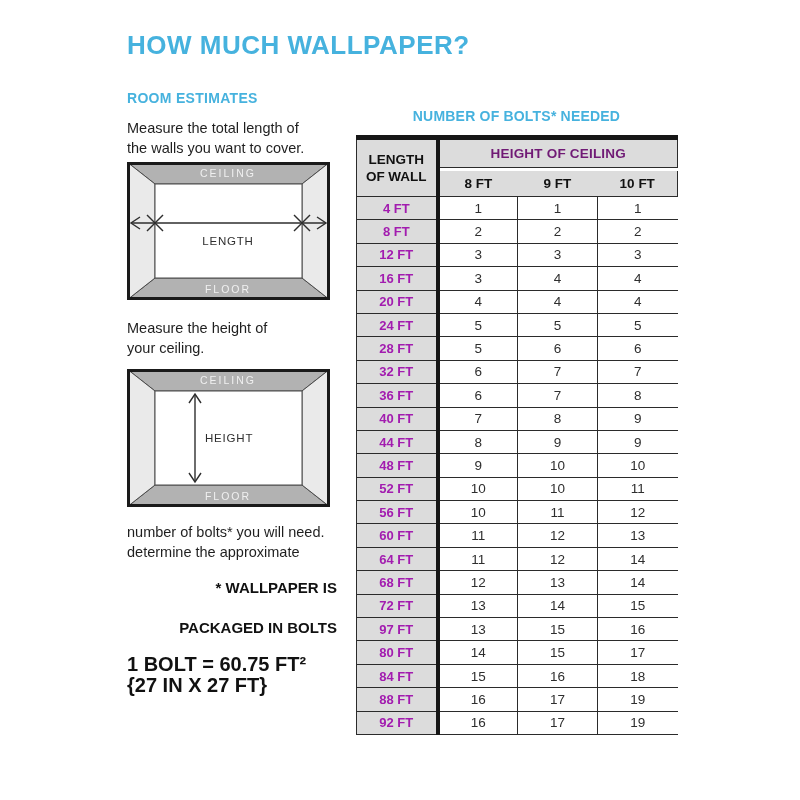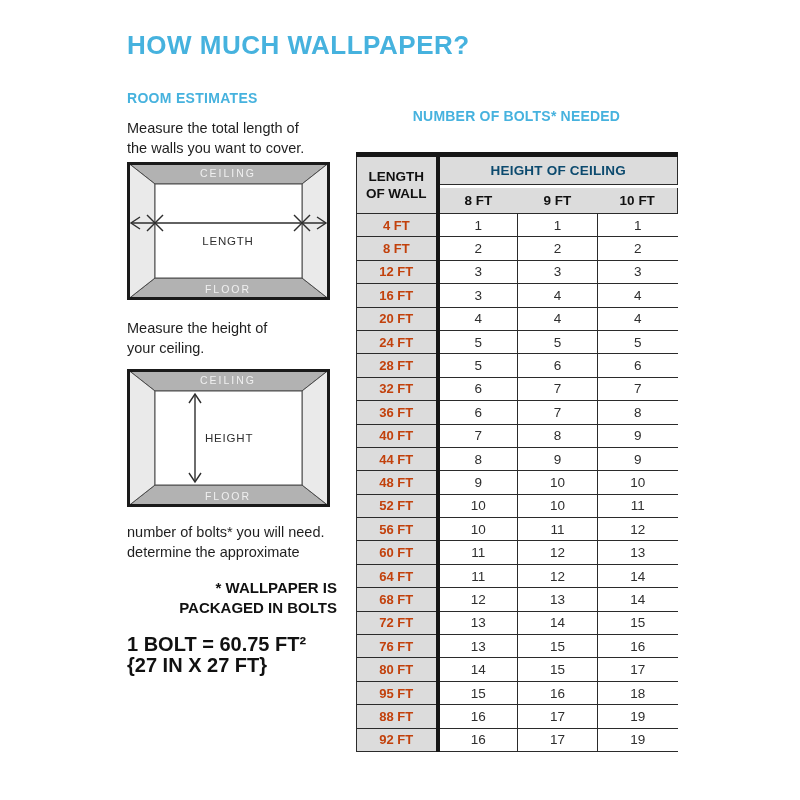--- a/index.html
+++ b/index.html
@@ -17,44 +17,44 @@
   .page-title{position:absolute;left:127px;top:30px;font-size:26px;font-weight:bold;
     letter-spacing:.5px;color:var(--accent);}
 
   
   .left-col{position:absolute;left:127px;top:90px;width:210px;}
   .section-heading{font-size:14px;font-weight:bold;letter-spacing:.3px;color:var(--accent);
     margin-bottom:13px;}
   .step{font-size:14.5px;line-height:19.5px;color:#1f1f1f;margin-bottom:4px;}
   .diagram{display:block;margin-bottom:16px;}
   .footnote{font-size:15px;font-weight:bold;line-height:20px;color:#111;margin-bottom:16px;text-align:right;}
-  .footnote .indent{padding-left:12px;}
+  .footnote .indent{padding-left:12px;margin-top:20px;}
   .bolt-spec{font-size:20px;font-weight:bold;line-height:21px;color:#111;}
 
   
   .right-col{position:absolute;left:356px;top:108px;width:321px;}
   .table-heading{font-size:14px;font-weight:bold;letter-spacing:.2px;color:var(--accent);
-    text-align:center;margin-bottom:28px;}
+    text-align:center;margin-bottom:11px;}
   table{border-collapse:collapse;table-layout:fixed;width:321px;border-top:5px solid var(--thick);}
   col.c-len{width:81px;}
   col.c-d{width:80px;}
   th,td{padding:0;text-align:center;vertical-align:middle;}
   .len-hdr{background:var(--tbl-gray);border-left:1px solid var(--line);
     border-right:4px solid var(--thick);border-bottom:1px solid var(--line);
     font-size:13.5px;font-weight:bold;color:#111;line-height:17px;}
   .grp-hdr{background:var(--tbl-gray);border-bottom:1px solid var(--line);
     border-right:1px solid var(--line);height:30px;font-size:13.5px;font-weight:bold;
-    letter-spacing:.2px;color:#0c4a6e;}
+    letter-spacing:.2px;color:#701a75;}
   .gap-row td{height:3px;background:#fff;border:none;}
   .col-hdr{background:var(--tbl-gray);border-bottom:1px solid var(--line);height:26px;
     font-size:13.5px;font-weight:bold;color:#111;}
   .col-hdr.last{border-right:1px solid var(--line);}
   tbody th.len{background:var(--tbl-gray);border-left:1px solid var(--line);
     border-right:4px solid var(--thick);border-bottom:1px solid var(--line);
-    font-size:13px;font-weight:bold;color:#c2410c;height:23.4px;}
+    font-size:13px;font-weight:bold;color:#a21caf;height:23.4px;}
   tbody td{border-bottom:1px solid var(--line);font-size:13.5px;color:#2e2e2e;height:23.4px;}
   tbody td + td{border-left:1px solid var(--line);}
 
   
   .svg-face-label{font-family:"Liberation Sans","DejaVu Sans",sans-serif;font-size:10.5px;
     letter-spacing:2px;fill:#f0f0f0;}
   .svg-measure-label{font-family:"Liberation Sans","DejaVu Sans",sans-serif;font-size:11.5px;
     letter-spacing:.8px;fill:#2e2e2e;}
 </style>
 </head>
@@ -263,33 +263,33 @@
     <td>13</td>
     <td>14</td>
   </tr>
           <tr>
     <th class="len">72 FT</th>
     <td>13</td>
     <td>14</td>
     <td>15</td>
   </tr>
           <tr>
-    <th class="len">76 FT</th>
+    <th class="len">97 FT</th>
     <td>13</td>
     <td>15</td>
     <td>16</td>
   </tr>
           <tr>
     <th class="len">80 FT</th>
     <td>14</td>
     <td>15</td>
     <td>17</td>
   </tr>
           <tr>
-    <th class="len">95 FT</th>
+    <th class="len">84 FT</th>
     <td>15</td>
     <td>16</td>
     <td>18</td>
   </tr>
           <tr>
     <th class="len">88 FT</th>
     <td>16</td>
     <td>17</td>
     <td>19</td>
   </tr>

